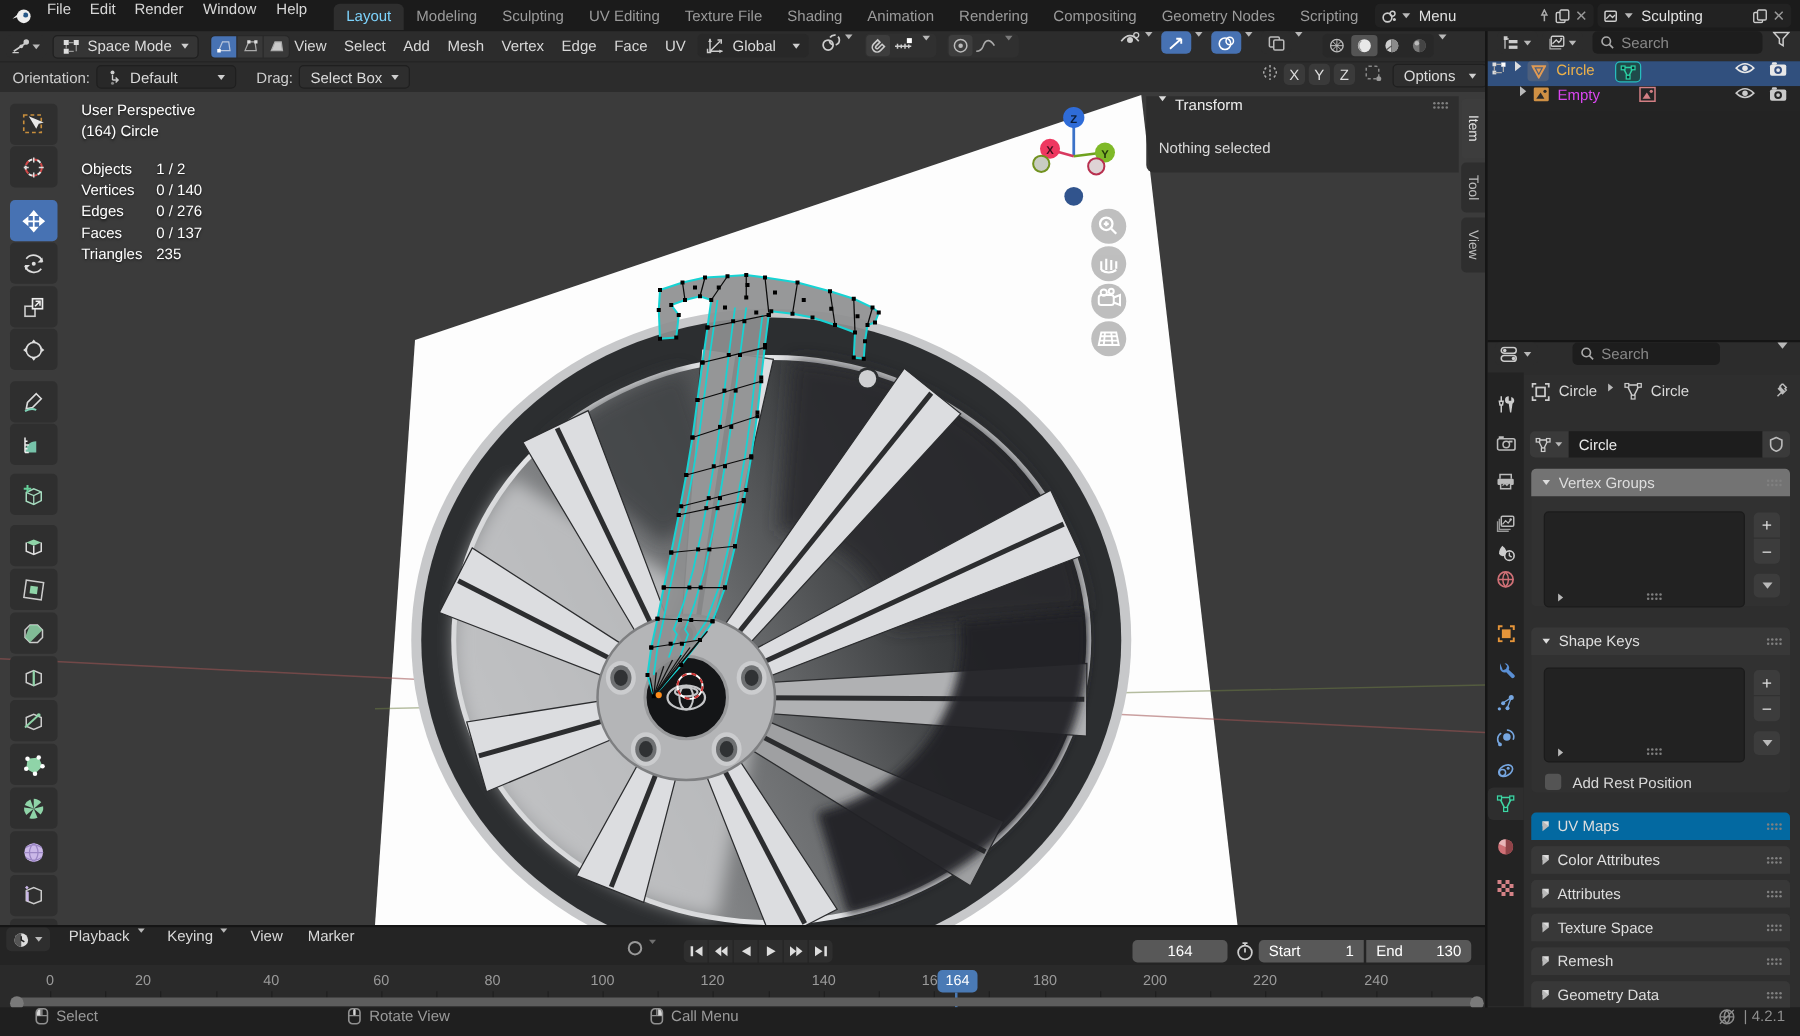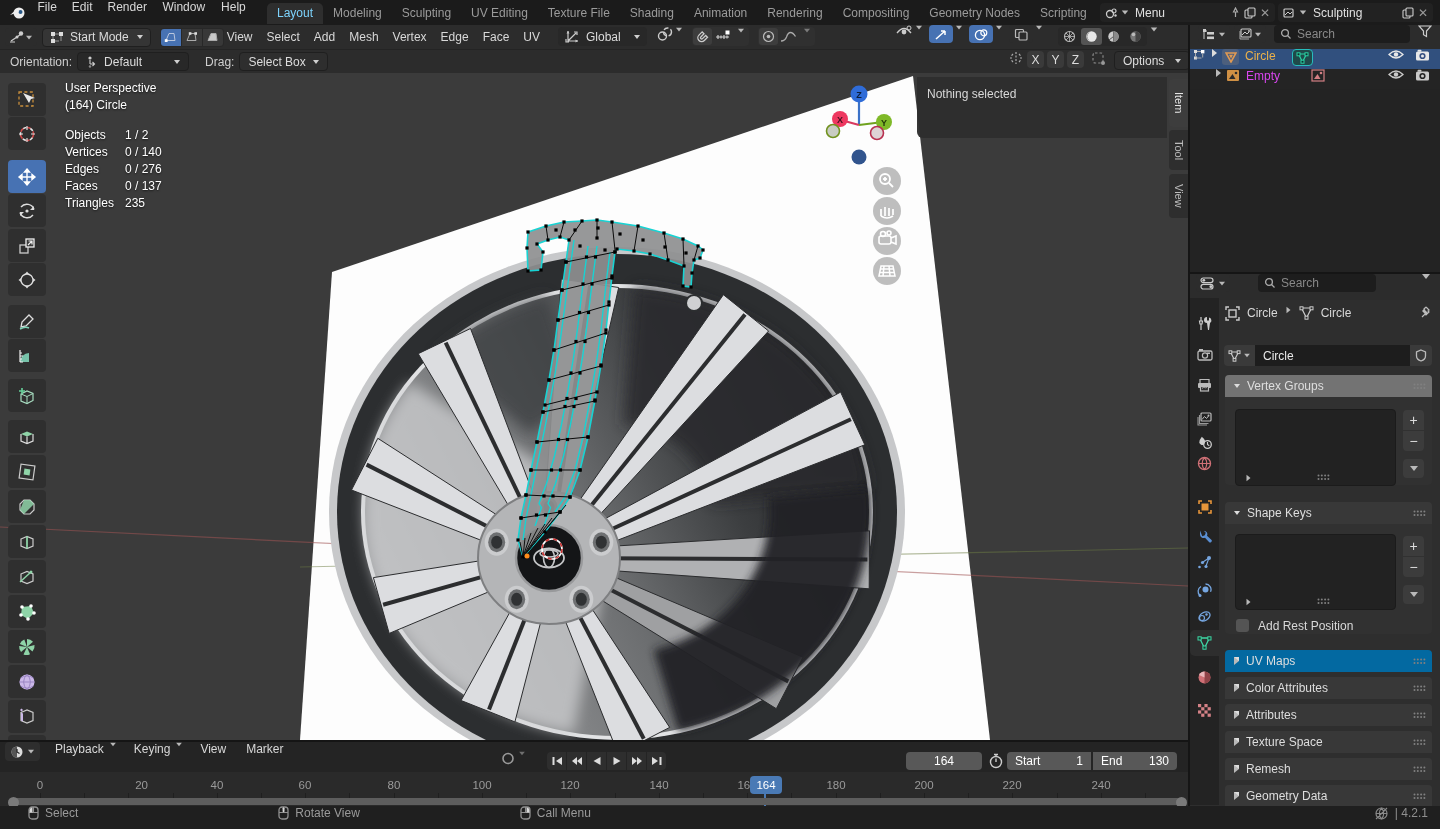--- a/index.html
+++ b/index.html
@@ -85,21 +85,21 @@
       </svg>
       <span class="caretd" style="transform:scale(.75)"></span>
     </div>
 <div class="btn" style="height:19px;padding:0 7px;margin-left:5px;gap:6px">
 <svg width="14" height="13" viewBox="0 0 14 13">
         <rect x="1" y="1" width="4" height="4" fill="#ddd"></rect>
         <rect x="9" y="1" width="4" height="4" fill="#ddd"></rect>
         <rect x="1" y="8" width="4" height="4" fill="#ddd"></rect>
         <path d="M5,3 h4 M3,5 v3 M11,5 v5 M5,10 h4" stroke="#999" fill="none"></path>
       </svg>
-<span>Start Mode</span>
+<span>Space Mode</span>
       <span class="caret" style="margin-left:2px"></span>
     </div>
 <div class="row" style="margin-left:9px;background:#282828;border-radius:4px;padding:1px">
 <div style="width:20px;height:17px;background:#4772b3;border-radius:3px 0 0 3px;display:flex;align-items:center;justify-content:center">
         <svg width="13" height="12" viewBox="0 0 13 12">
           <path d="M2,9.5 L5,2.5 h5 l1,7 z" fill="none" stroke="#b9c6dd" stroke-width="1"></path>
           <rect x="0.8" y="8.2" width="2.8" height="2.8" fill="#fff"></rect>
         </svg>
       </div>
 <div style="width:20px;height:17px;background:#383838;display:flex;align-items:center;justify-content:center;margin-left:1px">
@@ -651,20 +651,36 @@
       <path d="M3,3 l1.5,-1.5 1.5,1.5 -1.5,1.5 z" fill="#cbb8e8"></path>
     </svg>
   </div>
 <div class="abs" style="left:8px;top:735px;width:38px;height:33px;background:#2f2f2f;border-radius:4px;display:flex;align-items:center;justify-content:center">
     <svg width="20" height="8" viewBox="0 0 20 8">
       <path d="M10,0 l3,3 h-6 z" fill="#cbb8e8"></path>
       <rect x="5" y="5" width="10" height="3" fill="#ddd"></rect>
     </svg>
   </div>
 <div class="abs" style="left:917px;top:77px;width:250px;height:61px;background:rgba(46,46,46,.96);border-radius:0 0 0 6px;">
+<div class="row" style="height:24px;padding:0 8px">
+      <span class="caret" style="margin:0 7px 0 2px;border-top-color:#ddd"></span>
+      <span style="color:#eee">Transform</span>
+      <span style="margin-left:auto"><svg width="13" height="7" viewBox="0 0 13 7">
+          <g fill="#808080">
+            <circle cx="1.5" cy="1.5" r="1"></circle>
+            <circle cx="4.8" cy="1.5" r="1"></circle>
+            <circle cx="8.1" cy="1.5" r="1"></circle>
+            <circle cx="11.4" cy="1.5" r="1"></circle>
+            <circle cx="1.5" cy="5" r="1"></circle>
+            <circle cx="4.8" cy="5" r="1"></circle>
+            <circle cx="8.1" cy="5" r="1"></circle>
+            <circle cx="11.4" cy="5" r="1"></circle>
+          </g>
+        </svg></span>
+    </div>
 <div style="padding:10px 0 0 10px;color:#d8d8d8">Nothing selected</div>
 </div>
 <div class="abs vtab" style="left:1169px;top:79px;width:19px;height:48px;background:#3d3d3d;color:#e5e5e5">Item</div>
 <div class="abs vtab" style="left:1169px;top:130px;width:19px;height:40px">Tool</div>
 <div class="abs vtab" style="left:1169px;top:174px;width:19px;height:44px">View</div>
 <div class="abs" style="left:1190px;top:25px;width:250px;height:247px;background:#232323">
 <div class="row hdr" style="height:24px;background:#2c2c2c">
 <div class="btn" style="height:18px;padding:0 4px;margin-left:8px;background:#2c2c2c;border:none;gap:2px">
         <svg width="14" height="13" viewBox="0 0 14 13">
           <path d="M2,2 v9 M2,3 h3" stroke="#ccc" fill="none"></path>
@@ -1199,21 +1215,21 @@
 <div class="abs field" style="left:1007px;top:752px;width:84px;height:18px;justify-content:space-between;padding:0 8px;border-radius:4px 0 0 4px">
     <span>Start</span>
     <span>1</span>
   </div>
 <div class="abs field" style="left:1093px;top:752px;width:84px;height:18px;justify-content:space-between;padding:0 8px;border-radius:0 4px 4px 0">
     <span>End</span>
     <span>130</span>
   </div>
 <div class="abs" style="left:0;top:772px;width:1188px;height:34px;background:#2a2a2a;overflow:hidden">
 <span class="abs" style="left:20px;top:7px;width:40px;text-align:center;color:#9a9a9a;font-size:11.5px">0</span>
-<span class="abs" style="left:108px;top:7px;width:40px;text-align:right;color:#9a9a9a;font-size:11.5px">20</span>
+<span class="abs" style="left:108px;top:7px;width:40px;text-align:left;color:#9a9a9a;font-size:11.5px">20</span>
 <span class="abs" style="left:197px;top:7px;width:40px;text-align:center;color:#9a9a9a;font-size:11.5px">40</span>
 <span class="abs" style="left:285px;top:7px;width:40px;text-align:center;color:#9a9a9a;font-size:11.5px">60</span>
 <span class="abs" style="left:374px;top:7px;width:40px;text-align:center;color:#9a9a9a;font-size:11.5px">80</span>
 <span class="abs" style="left:462px;top:7px;width:40px;text-align:center;color:#9a9a9a;font-size:11.5px">100</span>
 <span class="abs" style="left:550px;top:7px;width:40px;text-align:center;color:#9a9a9a;font-size:11.5px">120</span>
 <span class="abs" style="left:639px;top:7px;width:40px;text-align:center;color:#9a9a9a;font-size:11.5px">140</span>
 <span class="abs" style="left:727px;top:7px;width:40px;text-align:center;color:#9a9a9a;font-size:11.5px">160</span>
 <span class="abs" style="left:816px;top:7px;width:40px;text-align:center;color:#9a9a9a;font-size:11.5px">180</span>
 <span class="abs" style="left:904px;top:7px;width:40px;text-align:center;color:#9a9a9a;font-size:11.5px">200</span>
 <span class="abs" style="left:992px;top:7px;width:40px;text-align:center;color:#9a9a9a;font-size:11.5px">220</span>

